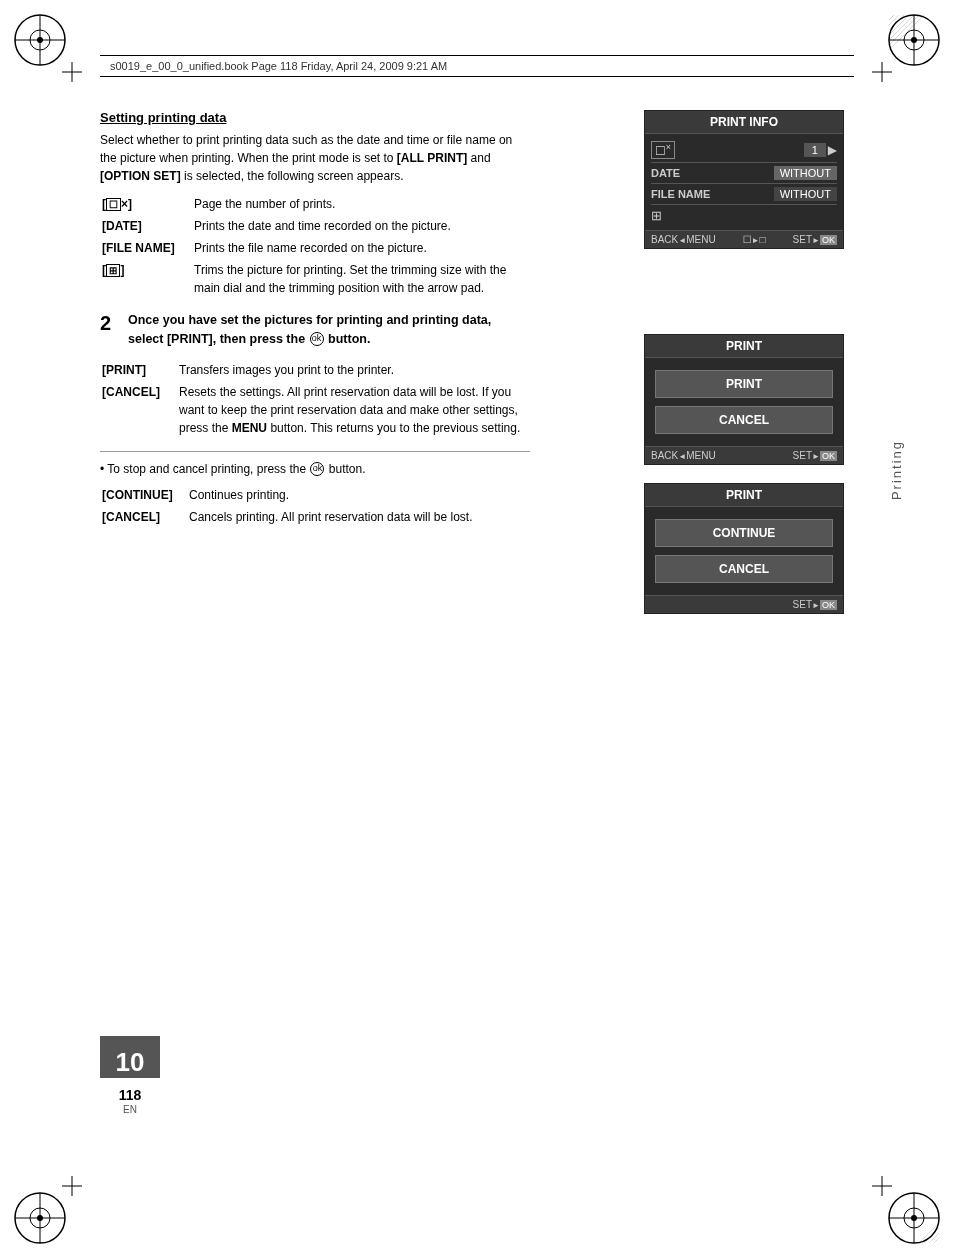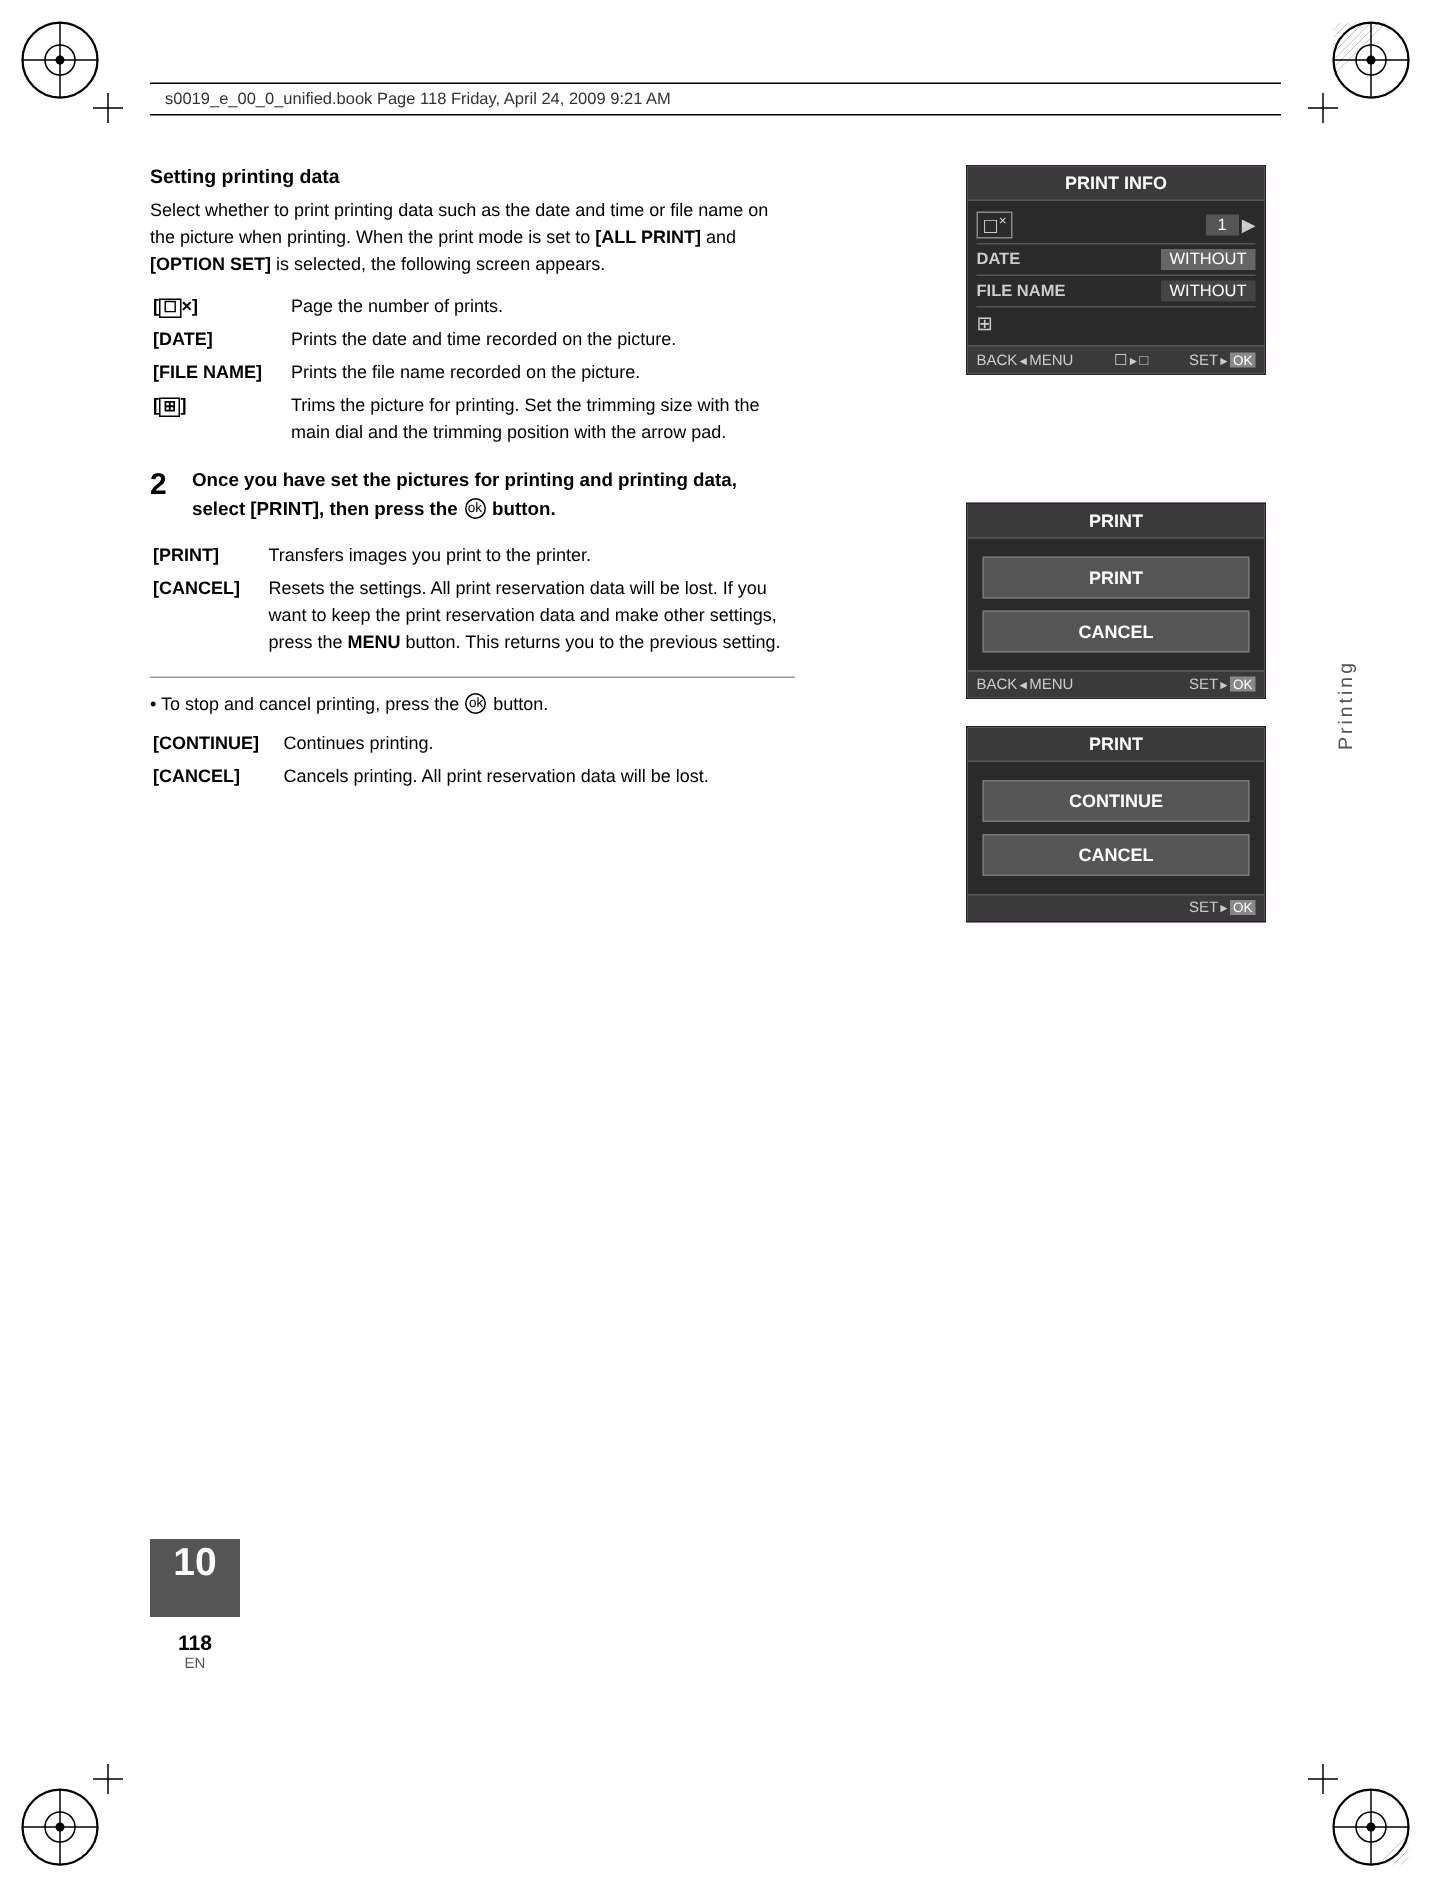--- a/index.html
+++ b/index.html
@@ -74,20 +74,21 @@
     }
 
     
     .right-column {
       float: right;
       width: 210px;
     }
 
     .section-title {
       font-weight: bold;
+      text-decoration: underline;
       margin-bottom: 6px;
       font-size: 13px;
     }
 
     .intro-text {
       font-size: 12px;
       line-height: 1.5;
       margin-bottom: 8px;
     }
 
@@ -186,21 +187,21 @@
       line-height: 1.5;
       padding-bottom: 2px;
     }
     .def-table3 td:first-child {
       width: 85px;
       font-weight: bold;
     }
 
     
     .ui-panel {
-      background: #f0abfc;
+      background: #be185d;
       border: 1px solid #222;
       margin-bottom: 14px;
       width: 200px;
     }
 
     .ui-panel-title {
       background: #3a3a3a;
       color: #fff;
       text-align: center;
       font-size: 12px;
@@ -233,23 +234,23 @@
     }
 
     
     .chapter-box {
       position: absolute;
       bottom: 180px;
       left: 100px;
       background: #555;
       color: #fff;
       width: 60px;
-      height: 52px;
+      height: 42px;
       display: flex;
-      align-items: flex-start;
+      align-items: flex-end;
       justify-content: center;
       font-size: 26px;
       font-weight: bold;
     }
 
     
     .page-number {
       position: absolute;
       bottom: 155px;
       left: 100px;

